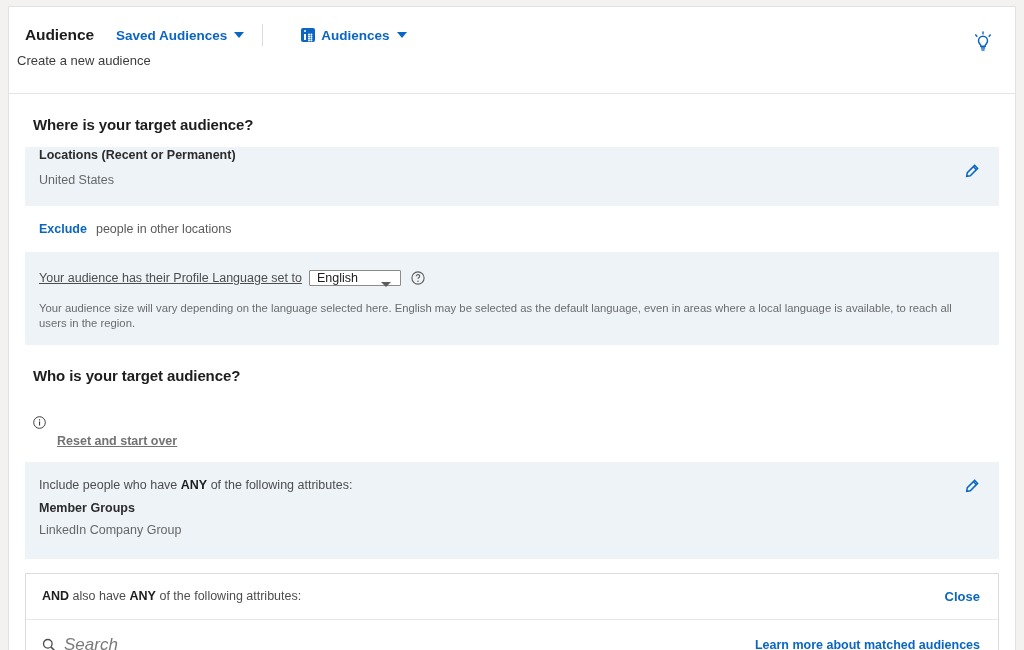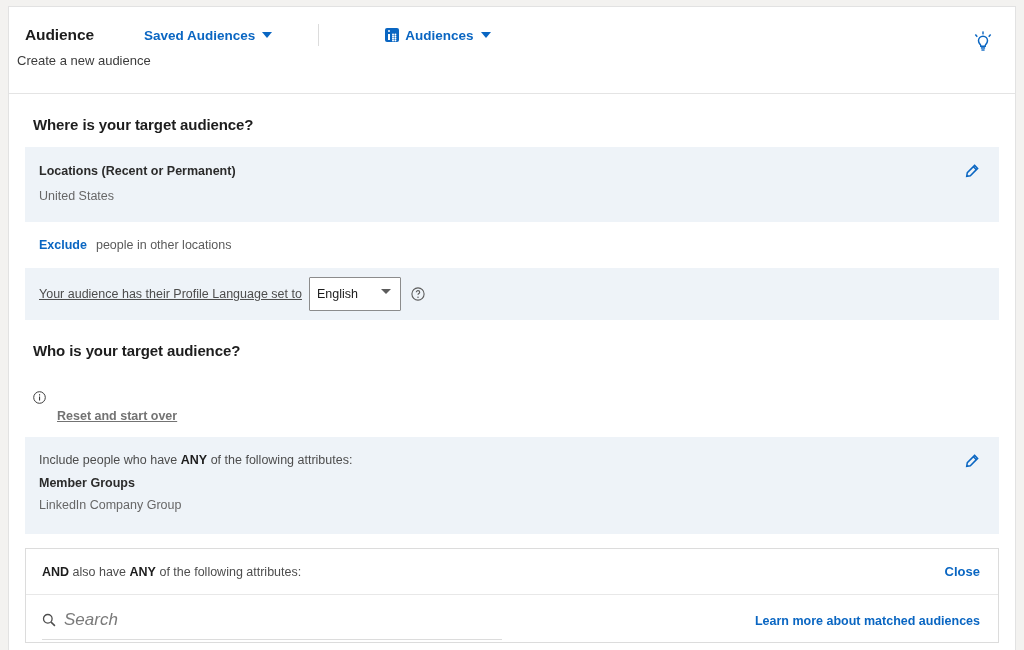--- a/index.html
+++ b/index.html
@@ -30,21 +30,20 @@
   .hdr {
     position: relative;
     height: 87px;
     border-bottom: 1px solid #e4e4e4;
   }
   .hdr-row1 {
     display: flex;
     align-items: center;
     padding: 22px 0 0 16px;
     height: 34px;
-    gap: 28px;
   }
   .hdr-title {
     font-size: 15.5px;
     font-weight: bold;
     color: #1d1d1d;
     letter-spacing: -0.1px;
   }
   .hdr-link {
     margin-left: 22px;
     font-size: 13.5px;
@@ -115,21 +114,21 @@
     font-weight: bold;
     color: #1d1d1d;
     margin: 22px 0 0 8px;
     letter-spacing: -0.1px;
   }
 
   .panel {
     position: relative;
     background: #eef3f8;
     margin-top: 14px;
-    padding: 17px 18px 19px 14px;
+    padding: 1px 18px 19px 14px;
   }
   .panel-label {
     font-size: 12.5px;
     font-weight: bold;
     color: #2b2b2b;
     margin-bottom: 11px;
   }
   .panel-value {
     font-size: 12.5px;
     color: #676767;
@@ -165,21 +164,21 @@
     height: 26px;
   }
   .lang-text {
     font-size: 12.5px;
     color: #4d4d4d;
     margin-right: 7px;
     text-decoration: underline;
   }
   .lang-select {
     width: 92px;
-    height: 34px;
+    height: 16px;
     background: #fff;
     border: 1px solid #8c8c8c;
     border-radius: 1px;
     display: flex;
     align-items: center;
     padding: 0 7px;
     font-size: 12.5px;
     color: #1d1d1d;
     position: relative;
     cursor: pointer;
@@ -358,20 +357,21 @@
             <i class="caret2"></i>
           </span>
           <span class="help-ic">
             <svg width="14" height="14" viewBox="0 0 14 14">
               <circle cx="7" cy="7" r="6.1" fill="none" stroke="#5c5c5c" stroke-width="1.1"></circle>
               <path d="M5.3 5.3c0-1 .8-1.7 1.7-1.7s1.7.7 1.7 1.6c0 1.3-1.7 1.3-1.7 2.6" fill="none" stroke="#5c5c5c" stroke-width="1.1"></path>
               <circle cx="7" cy="10.3" r="0.75" fill="#5c5c5c"></circle>
             </svg>
           </span>
         </div>
+        <div class="lang-note">Your audience size will vary depending on the language selected here. English may be selected as the default language, even in areas where a local language is available, to reach all users in the region.</div>
       </div>
 
       <div class="section-title">Who is your target audience?</div>
 
       <div class="info-row">
         <span class="ic">
           <svg width="13" height="13" viewBox="0 0 13 13">
             <circle cx="6.5" cy="6.5" r="5.8" fill="none" stroke="#3c3c3c" stroke-width="1"></circle>
             <rect x="6" y="5.5" width="1.1" height="4" fill="#3c3c3c"></rect>
             <rect x="6" y="3.2" width="1.1" height="1.3" fill="#3c3c3c"></rect>

